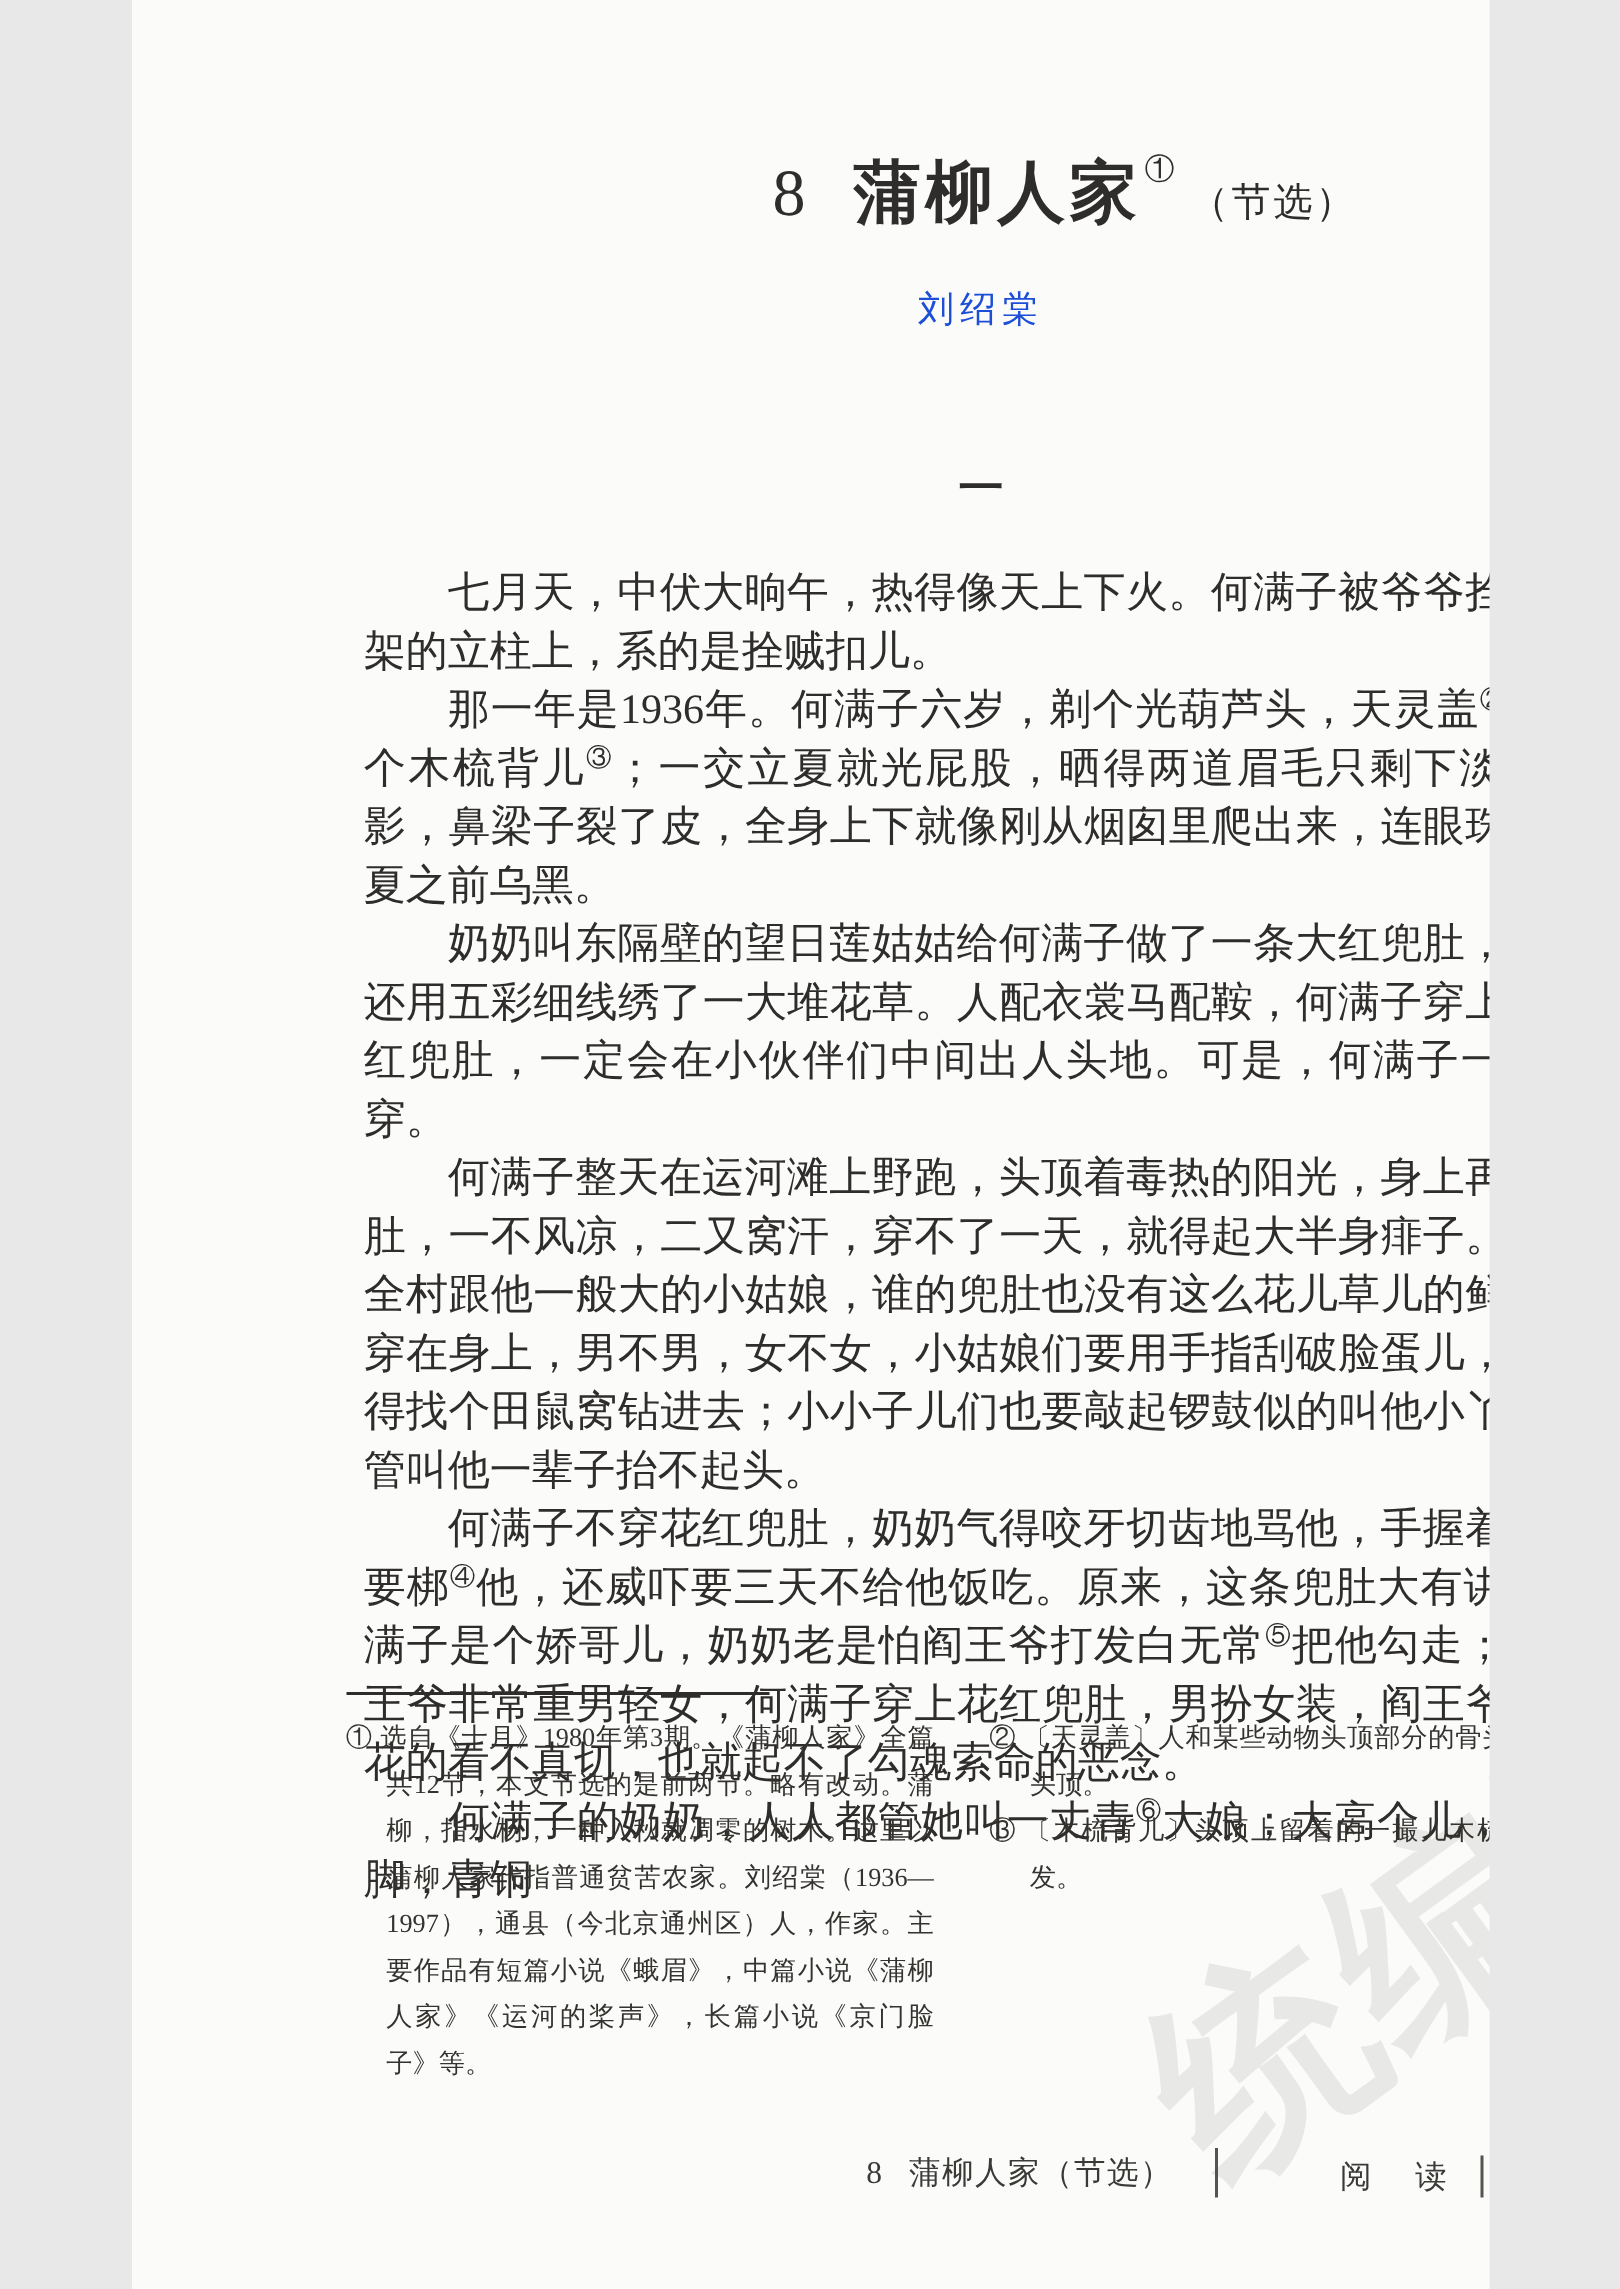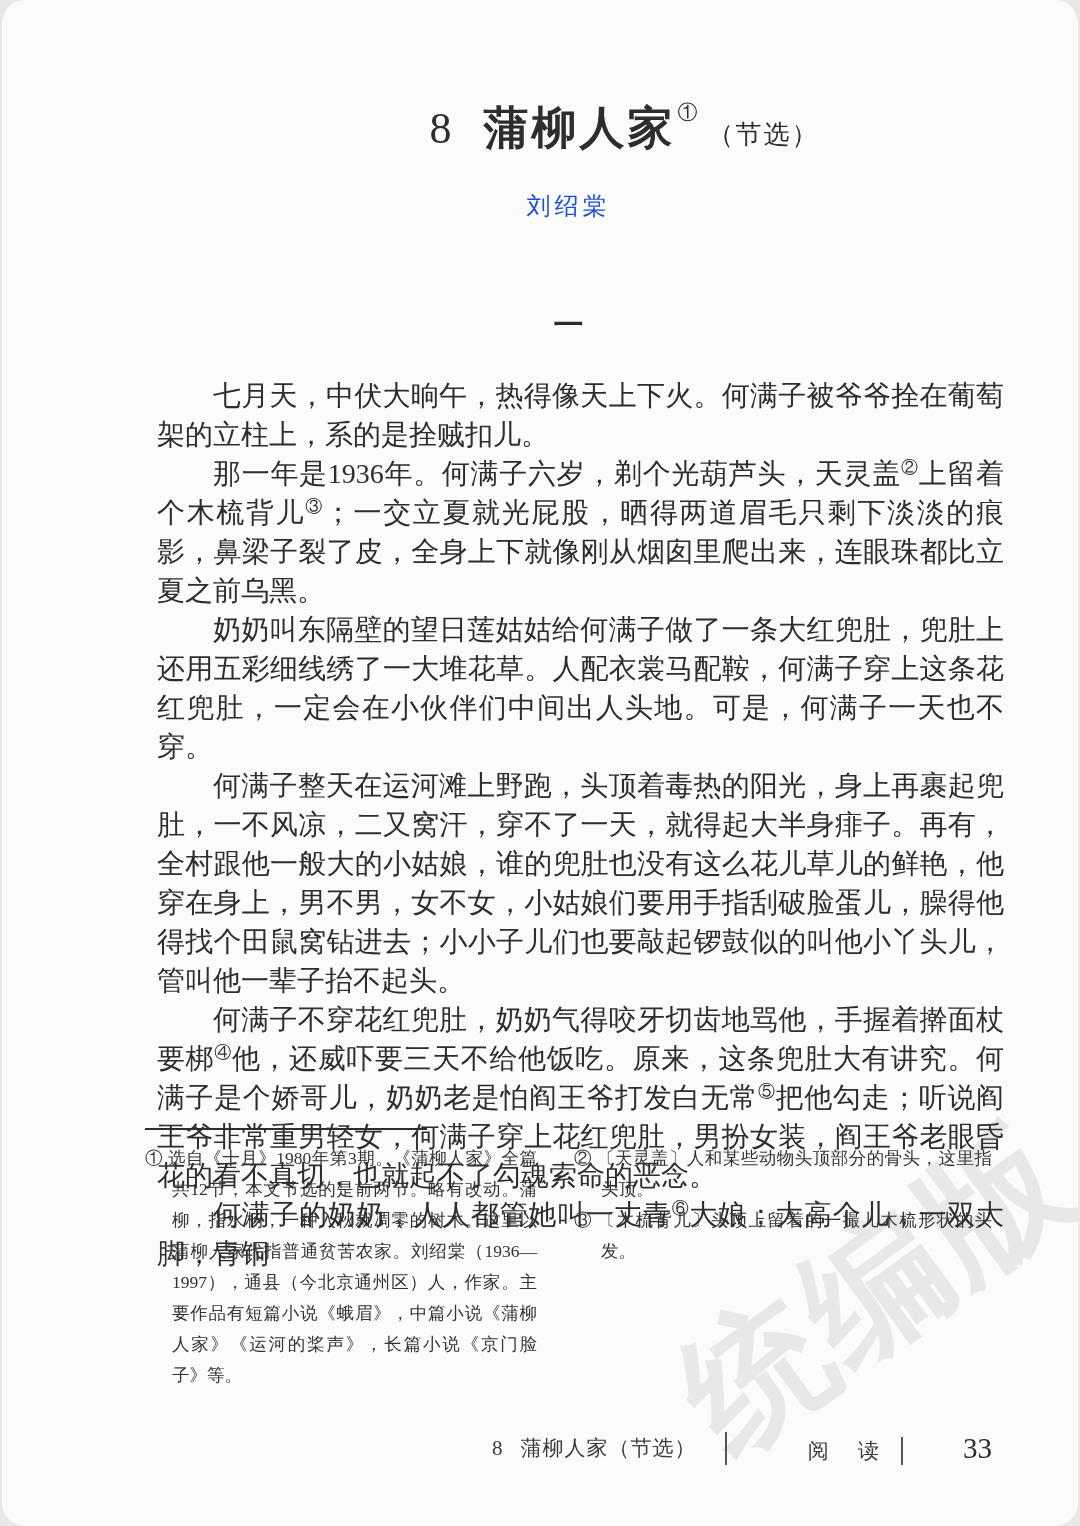--- a/index.html
+++ b/index.html
@@ -1,24 +1,23 @@
 <!DOCTYPE html>
 <html lang="zh"><head>
 <meta charset="utf-8">
 <style>
   html,body{margin:0;padding:0;background:#e8e8e8;}
   .page{
     position:relative;
-    width:1076px;height:1526px;
+    width:905px;height:1526px;
     background:#fbfbfa;
     overflow:hidden;
     font-family:"Liberation Serif","DejaVu Serif",serif;
     color:#2e2d2b;
     margin:0 auto;
-    border-radius:23px;
   }
   
   .title-line{
     position:absolute;left:143px;top:98px;width:847px;
     text-align:center;white-space:nowrap;
   }
   .lesson-num{font-size:44px;margin-right:32px;}
   .title-main{font-size:45px;font-weight:bold;letter-spacing:3px;}
   .title-ref{font-size:20px;vertical-align:24px;font-weight:normal;margin-left:2px;}
   .title-sub{font-size:26px;margin-left:10px;margin-right:-112px;letter-spacing:2px;}

